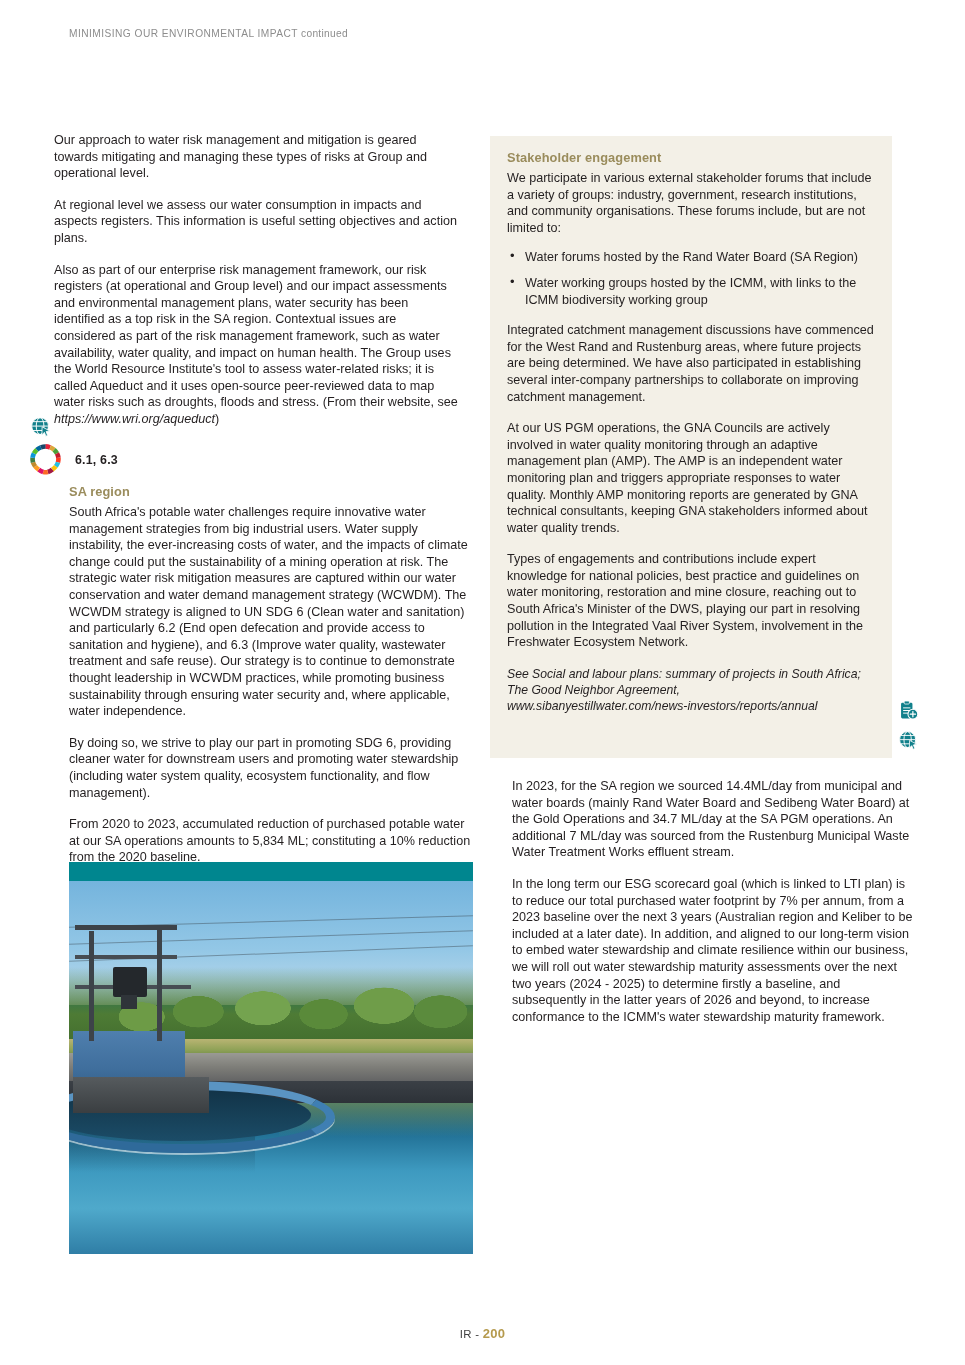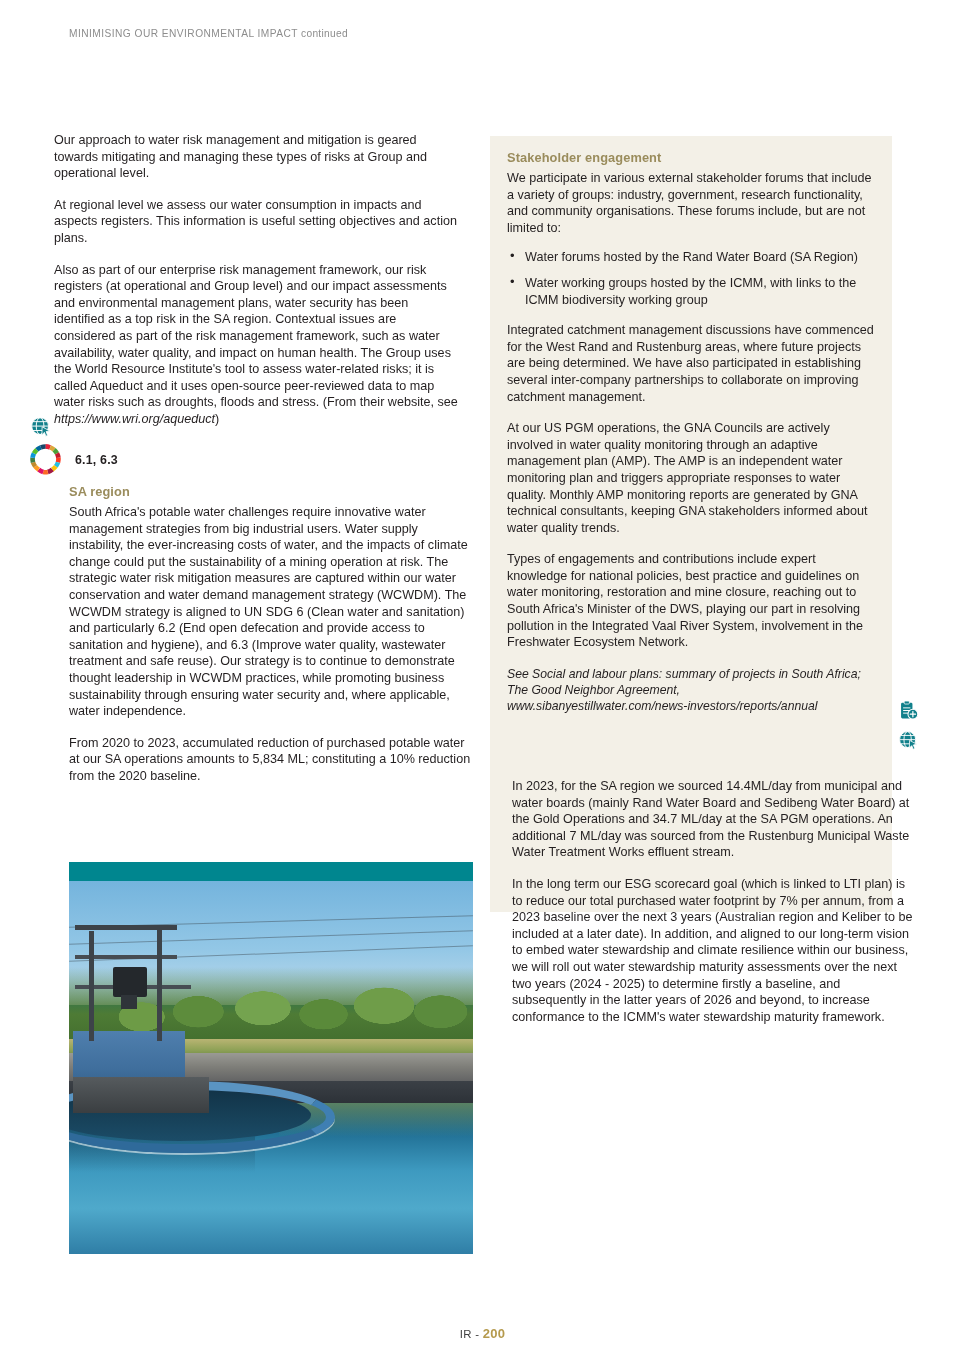--- a/index.html
+++ b/index.html
@@ -111,21 +111,21 @@
   .ph-gantry-v2{ position:absolute; left:88px; top:44px; width:5px; height:116px; background:#3d4349; }
   .ph-gantry-h1{ position:absolute; left:6px; top:44px; width:102px; height:5px; background:#3d4349; }
   .ph-gantry-h2{ position:absolute; left:6px; top:74px; width:102px; height:4px; background:#474d53; }
   .ph-gantry-h3{ position:absolute; left:6px; top:104px; width:116px; height:4px; background:#474d53; }
   .ph-motor{ position:absolute; left:44px; top:86px; width:34px; height:30px;
     background:#24282c; border-radius:2px; }
   .ph-motor-b{ position:absolute; left:52px; top:114px; width:16px; height:14px; background:#2f3439; }
 
   
   .stake-box{
-    position:absolute; left:490px; top:136px; width:402px; height:776px;
+    position:absolute; left:490px; top:136px; width:402px; height:622px;
     background:#f3f0e7;
   }
   .stake-inner{ position:absolute; left:17px; top:14px; width:370px; }
   .stake-title{
     font-size:12.8px; font-weight:bold; color:#9a8c5c; letter-spacing:.1px;
     margin-bottom:5px;
   }
   ul.stake-list{ list-style:none; margin:0 0 14px 0; padding:0; }
   ul.stake-list li{
     position:relative; padding-left:18px;
@@ -213,20 +213,21 @@
       </g>
     </svg>
   </span>
   <span class="sdg-num">6.1, 6.3</span>
 </div>
 
 <div class="sa-heading">SA region</div>
 
 <div class="sa-body">
   <p class="body">South Africa's potable water challenges require innovative water management strategies from big industrial users. Water supply instability, the ever-increasing costs of water, and the impacts of climate change could put the sustainability of a mining operation at risk. The strategic water risk mitigation measures are captured within our water conservation and water demand management strategy (WCWDM). The WCWDM strategy is aligned to UN SDG 6 (Clean water and sanitation) and particularly 6.2 (End open defecation and provide access to sanitation and hygiene), and 6.3 (Improve water quality, wastewater treatment and safe reuse). Our strategy is to continue to demonstrate thought leadership in WCWDM practices, while promoting business sustainability through ensuring water security and, where applicable, water independence.</p>
+  <p class="body">By doing so, we strive to play our part in promoting SDG 6, providing cleaner water for downstream users and promoting water stewardship (including water system quality, ecosystem functionality, and flow management).</p>
   <p class="body">From 2020 to 2023, accumulated reduction of purchased potable water at our SA operations amounts to 5,834 ML; constituting a 10% reduction from the 2020 baseline.</p>
 </div>
 
 <div class="photo-wrap">
   <div class="photo-topbar"></div>
   <div class="photo-img">
     <div class="ph-sky"></div>
     <div class="ph-wire" style="left:0;top:40px;width:100%;transform:rotate(-1.6deg);"></div>
     <div class="ph-wire" style="left:0;top:56px;width:100%;transform:rotate(-1.9deg);"></div>
     <div class="ph-wire" style="left:0;top:72px;width:100%;transform:rotate(-2.2deg);"></div>
@@ -247,21 +248,21 @@
     <div class="ph-gantry-v1"></div>
     <div class="ph-gantry-v2"></div>
     <div class="ph-motor"></div>
     <div class="ph-motor-b"></div>
   </div>
 </div>
 
 <div class="stake-box">
   <div class="stake-inner">
     <div class="stake-title">Stakeholder engagement</div>
-    <p class="body tight">We participate in various external stakeholder forums that include a variety of groups: industry, government, research functionality, and community organisations. These forums include, but are not limited to:</p>
+    <p class="body tight">We participate in various external stakeholder forums that include a variety of groups: industry, government, research institutions, and community organisations. These forums include, but are not limited to:</p>
     <ul class="stake-list">
       <li>Water forums hosted by the Rand Water Board (SA Region)</li>
       <li>Water working groups hosted by the ICMM, with links to the ICMM biodiversity working group</li>
     </ul>
     <p class="body">Integrated catchment management discussions have commenced for the West Rand and Rustenburg areas, where future projects are being determined. We have also participated in establishing several inter-company partnerships to collaborate on improving catchment management.</p>
     <p class="body">At our US PGM operations, the GNA Councils are actively involved in water quality monitoring  through an adaptive management plan (AMP). The AMP is an independent water monitoring plan and triggers appropriate responses to water quality. Monthly AMP monitoring reports are generated by GNA technical consultants, keeping GNA stakeholders informed about water quality trends.</p>
     <p class="body">Types of engagements and contributions include expert knowledge for national policies, best practice and guidelines on water monitoring, restoration and mine closure, reaching out to South Africa's Minister of the DWS, playing our part in resolving pollution in the Integrated Vaal River System, involvement in the Freshwater Ecosystem Network.</p>
     <div class="see-block">
       <div>See Social and labour plans: summary of projects in South Africa;</div>
       <div>The Good Neighbor Agreement,</div>

